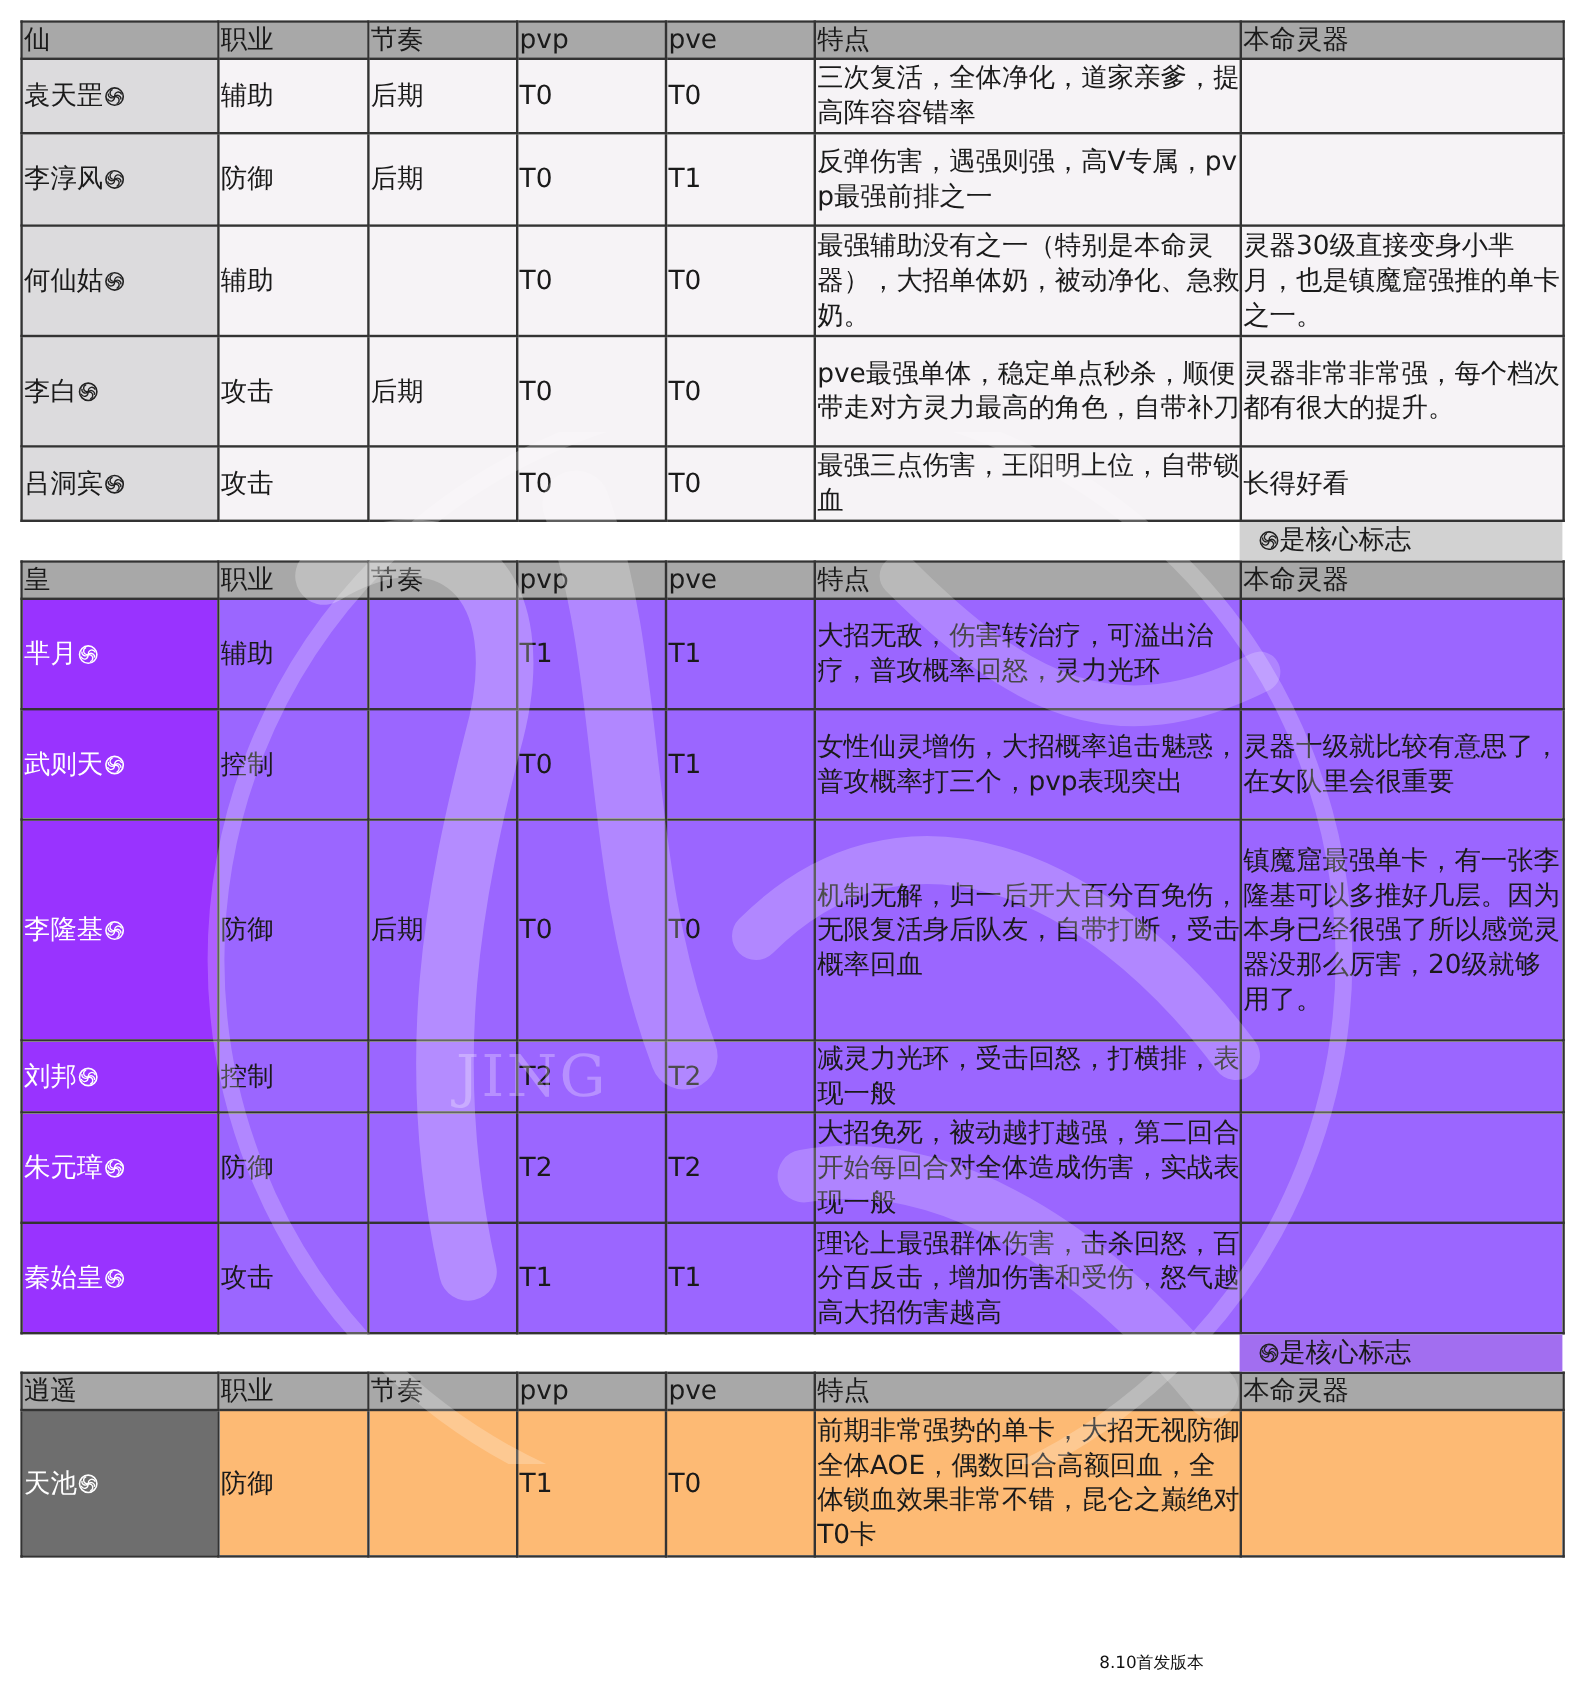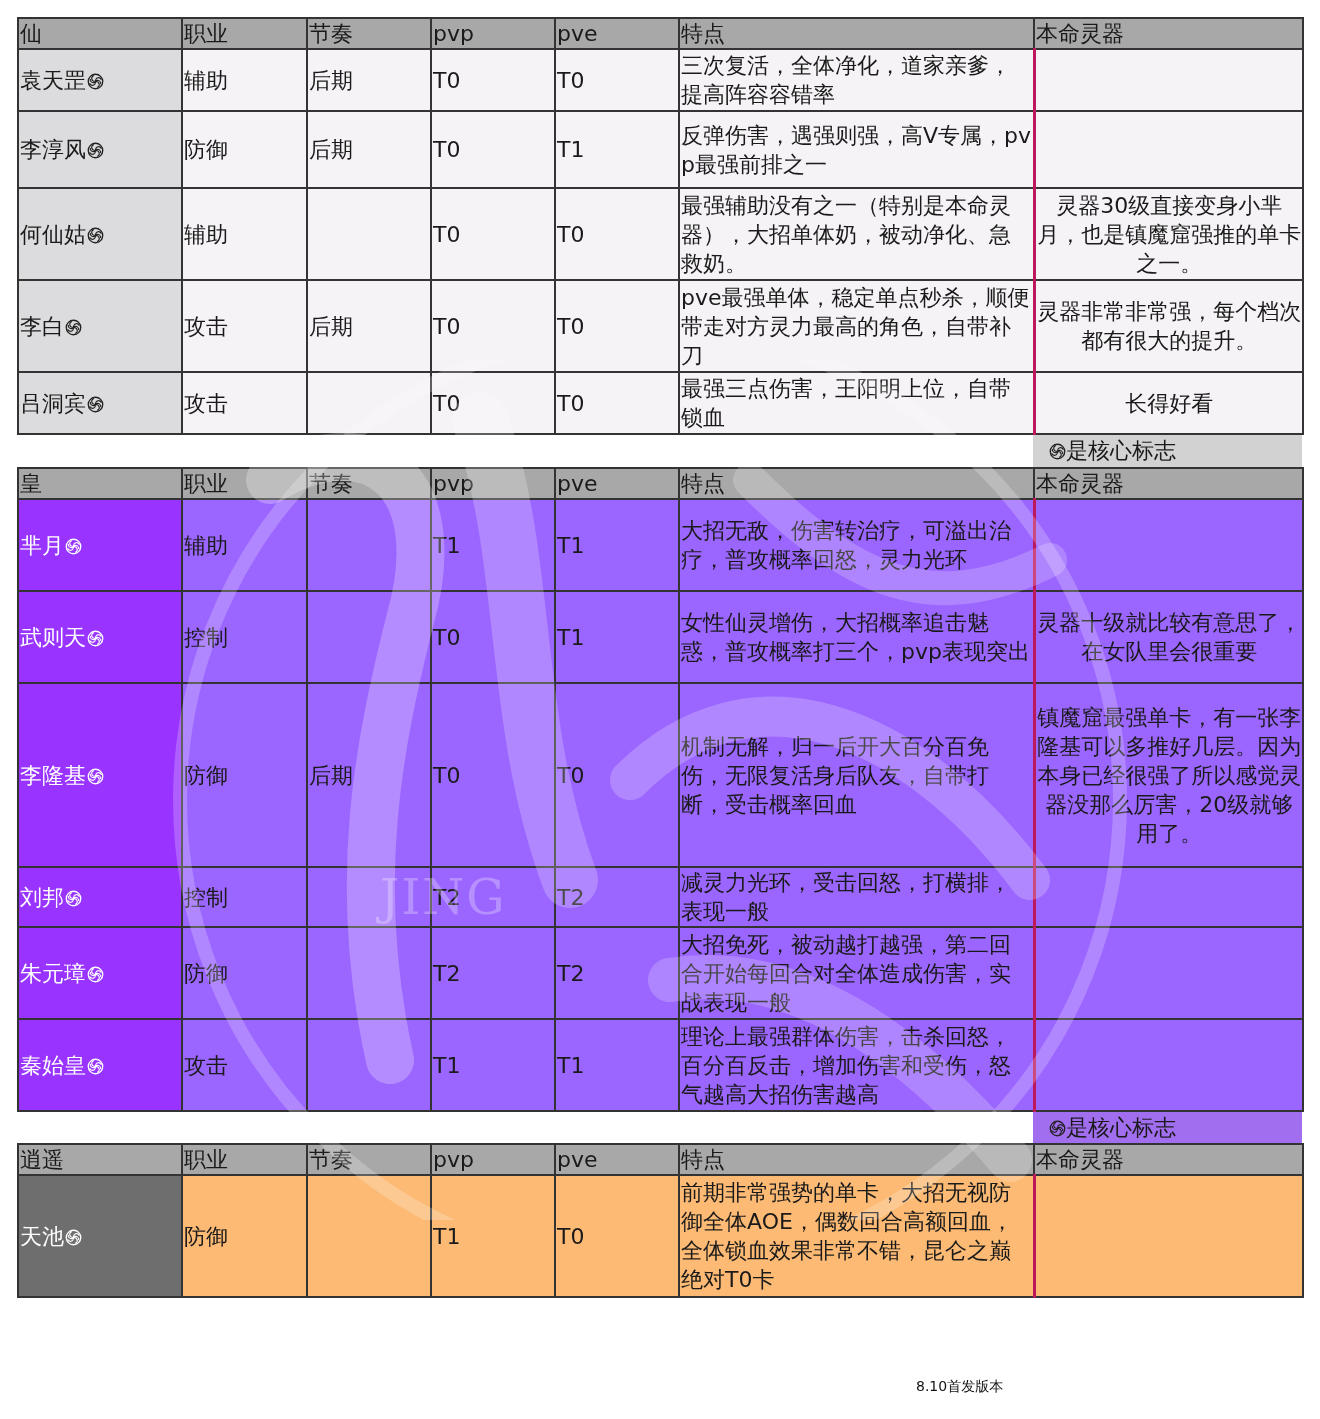--- a/index.html
+++ b/index.html
@@ -19,21 +19,21 @@
   table.tier col.c-pvp { width: 124px; }
   table.tier col.c-pve { width: 124px; }
   table.tier col.c-feat { width: 355px; }
   table.tier col.c-art { width: 269px; }
   table.tier th, table.tier td {
     border: 2px solid #333; padding: 0 0 0 1px; text-align: left;
     vertical-align: middle; font-weight: normal; overflow: hidden;
     word-break: break-all;
   }
   table.tier th { height: 29px; background: #a8a8a8; color: #1a1a1a; }
-  table.tier td.art { border-left: 3px solid #be185d; text-align: center; }
+  table.tier td.art { border-left: 1px solid #be185d; }
   .core-icon {
     display: inline-block; width: 17px; height: 17px; vertical-align: -2px;
     margin-left: 1px;
   }
   
   .t-xian td { background: #f6f3f6; }
   .t-xian td.name { background: #dcdbdd; }
   
   .t-huang td { background: #9b66ff; }
   .t-huang td.name { background: #9933ff; color: #ffffff; }

